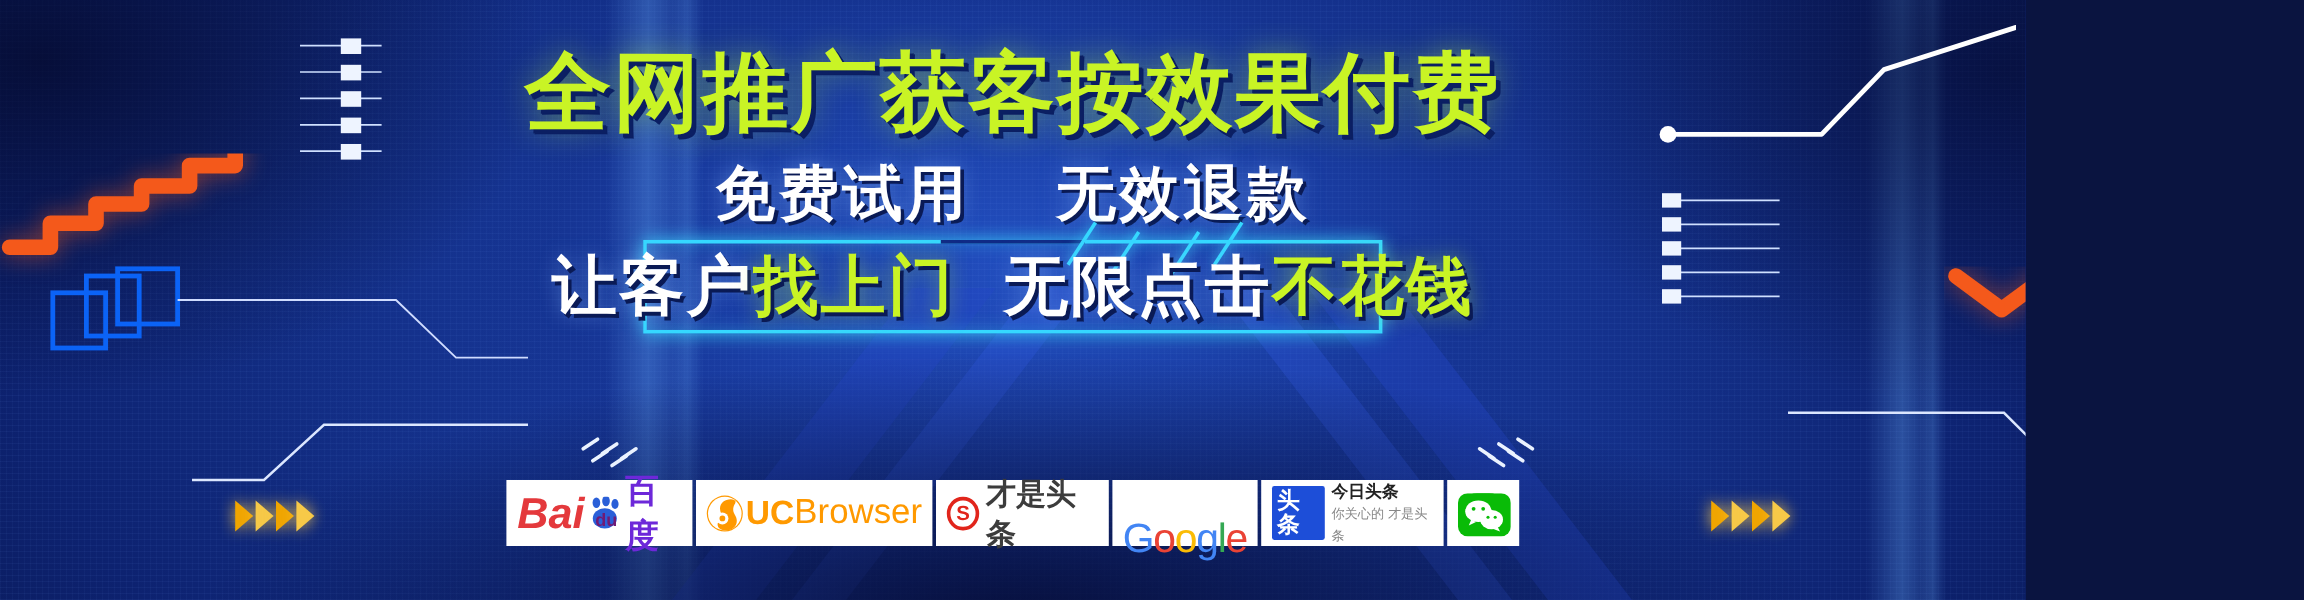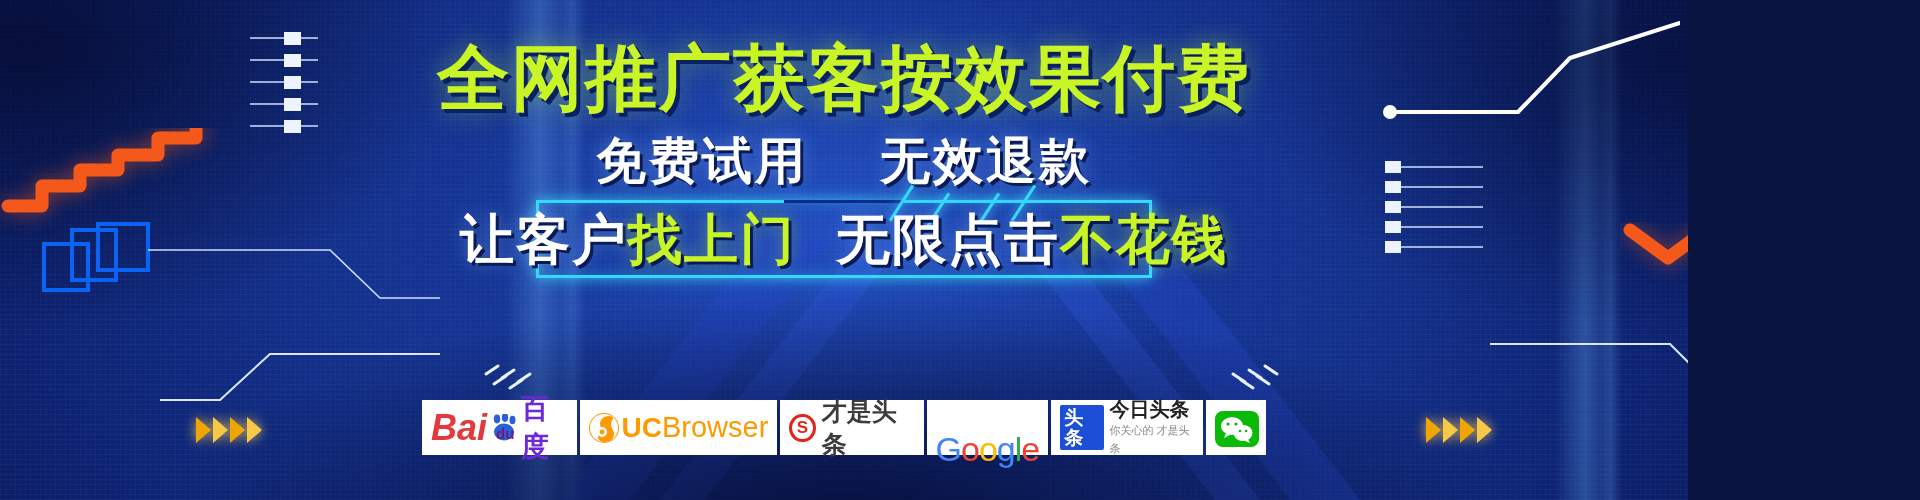--- a/index.html
+++ b/index.html
@@ -127,21 +127,21 @@
   
   .google .g{font-size:34px;font-weight:normal;font-family:Liberation Sans, sans-serif;letter-spacing:-1px;margin-top:44px;}
 
   
   .bing .mark{width:26px;height:34px;position:relative;}
   .bing .t{color:#f2a10a;font-size:32px;margin-left:6px;letter-spacing:-1px;}
 
   
   .toutiao .red{background:#1d4ed8;color:#fff;font-size:19px;font-weight:bold;padding:3px 4px;line-height:1.05;border-radius:2px;}
   .toutiao .rt{margin-left:6px;text-align:left;}
-  .toutiao .rt .l1{color:#222;font-size:20px;font-weight:bold;line-height:1.05;letter-spacing:0;}
+  .toutiao .rt .l1{color:#222;font-size:14px;font-weight:bold;line-height:1.05;letter-spacing:0;}
   .toutiao .rt .l2{color:#888;font-size:11px;line-height:1.3;}
 
   
   .wechat .bub{width:42px;height:34px;background:#09bb07;border-radius:16px;position:relative;}
 
   
   .chevrons{position:absolute;top:417px;display:flex;gap:2px;}
   .chevrons.left{left:196px;}
   .chevrons.right{right:196px;}
   .chev{width:0;height:0;border-top:13px solid transparent;border-bottom:13px solid transparent;border-left:15px solid #f7c948;filter:drop-shadow(0 0 6px rgba(247,201,72,.9));}

